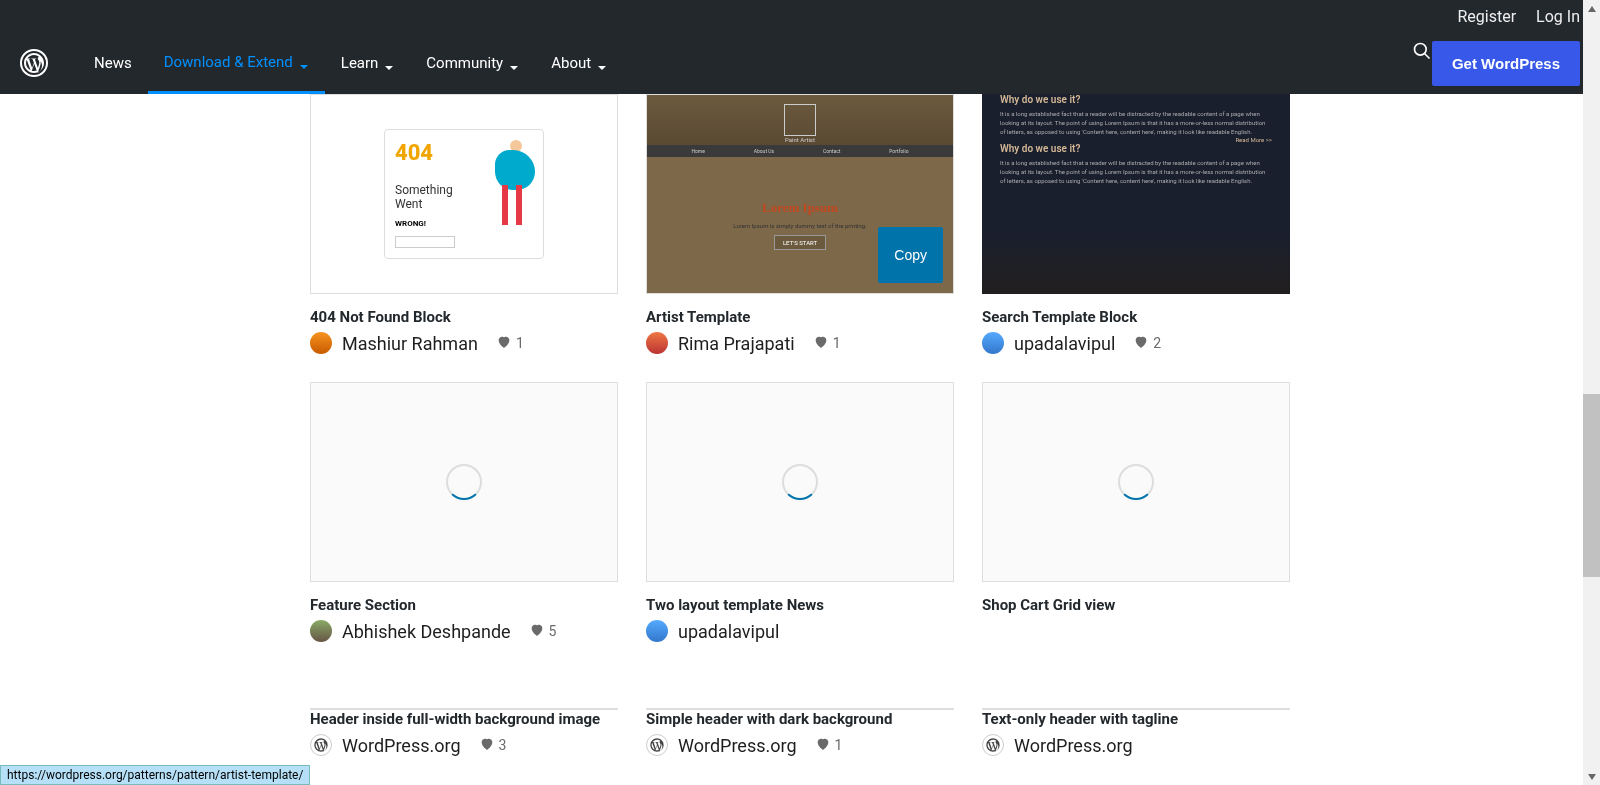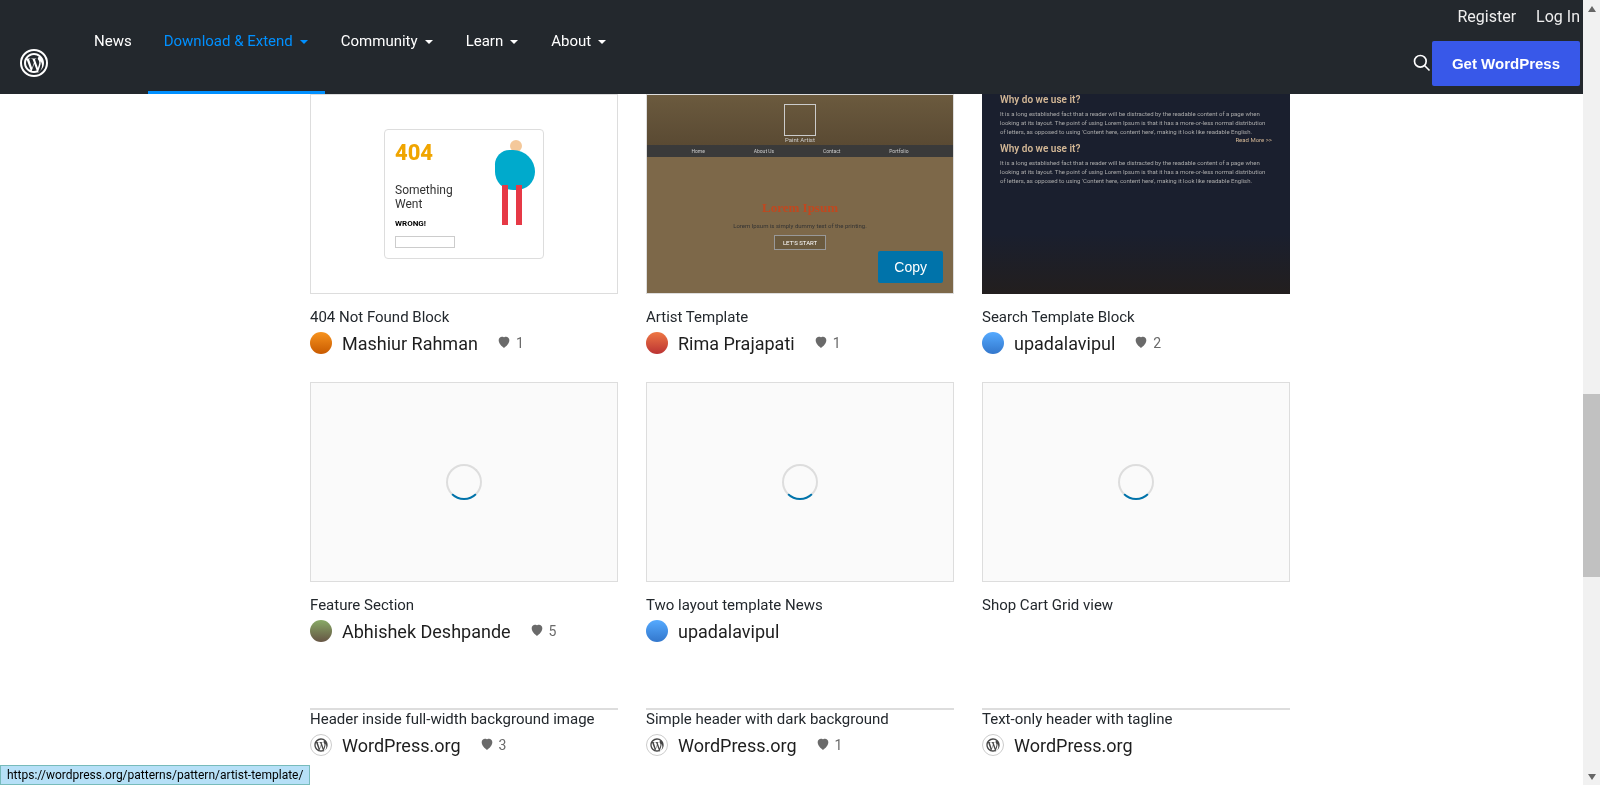--- a/index.html
+++ b/index.html
@@ -7,39 +7,39 @@
 
 
 .topbar { background: #23282d; height: 32px; display: flex; justify-content: flex-end; align-items: center; padding: 0 20px; }
 .topbar a { color: #eee; text-decoration: none; font-size: 16px; margin-left: 20px; }
 
 
 .navbar { background: #23282d; height: 62px; display: flex; align-items: center; padding: 0 20px; }
 .logo { width: 28px; height: 28px; border: 2px solid #fff; border-radius: 50%; display: flex; align-items: center; justify-content: center; color: #fff; font-weight: bold; margin-right: 30px; }
 .logo svg { width: 24px; height: 24px; fill: #fff; }
 .nav-items { display: flex; align-items: center; flex: 1; }
-.nav-item { color: #fff; font-size: 15px; padding: 0 16px; display: flex; cursor: pointer; height: 62px; }
+.nav-item { color: #fff; font-size: 15px; padding: 0 16px; display: flex; align-items: center; cursor: pointer; height: 62px; }
 .nav-item.active { color: #0090ff; border-bottom: 3px solid #0090ff; }
 .chevron { margin-left: 6px; width: 10px; height: 10px; }
 .chevron svg { fill: currentColor; width: 10px; height: 8px; }
-.nav-right { display: flex; align-items: center; }
+.nav-right { display: flex; align-items: flex-start; }
 .search-icon { width: 20px; height: 20px; cursor: pointer; }
 .search-icon svg { stroke: #fff; fill: none; stroke-width: 2; }
 .get-btn { background: #3858e9; color: #fff; border: none; padding: 14px 20px; font-size: 15px; font-weight: 600; border-radius: 2px; cursor: pointer; }
 
 
 .content { max-width: 1000px; margin: 0 auto; padding: 0 10px; }
 .grid { display: grid; grid-template-columns: repeat(3, 1fr); gap: 28px; }
 .card {}
 .thumb { border: 1px solid #ddd; height: 200px; position: relative; display: flex; align-items: center; justify-content: center; overflow: hidden; background: #fafafa; }
 .thumb-flat { border: none; padding: 0 2px; }
 .spinner { width: 36px; height: 36px; border: 2px solid #ddd; border-bottom-color: #0073aa; border-radius: 50%; animation: spin 1s linear infinite; }
 @keyframes spin { to { transform: rotate(360deg); } }
-.copy-btn { position: absolute; bottom: 10px; right: 10px; background: #0073aa; color: #fff; border: none; padding: 8px 16px; font-size: 14px; border-radius: 2px; cursor: pointer; }
-.card-title { font-size: 15px; font-weight: 400; margin-top: 14px; color: #23282d; }
+.copy-btn { position: absolute; bottom: 10px; right: 10px; background: #0073aa; color: #fff; border: none; padding: 20px 16px; font-size: 14px; border-radius: 2px; cursor: pointer; }
+.card-title { font-size: 15px; font-weight: 700; margin-top: 14px; color: #23282d; }
 .card-meta { display: flex; align-items: center; margin-top: 6px; gap: 10px; }
 .avatar { width: 22px; height: 22px; border-radius: 50%; background: linear-gradient(135deg,#f6a,#6af); }
 .avatar.wp { background: #fff; border: 1px solid #ccc; display: flex; align-items: center; justify-content: center; }
 .avatar.wp svg { width: 16px; height: 16px; fill: #464646; }
 .author { font-size: 18px; color: #1e1e1e; }
 .heart { display: flex; align-items: center; gap: 4px; color: #6a6a6a; font-size: 14px; margin-left: 8px; }
 .heart svg { width: 16px; height: 16px; fill: #6a6a6a; }
 
 
 .t404 { background: #fff; display: flex; align-items: center; justify-content: center; }
@@ -118,27 +118,27 @@
       <div class="nav-item">
         <span>News</span>
       </div>
       <div class="nav-item active">
         <span>Download &amp; Extend</span>
         <span class="chevron"><svg viewBox="0 0 10 8">
             <path d="M1 2 L5 6 L9 2 Z"></path>
           </svg></span>
       </div>
       <div class="nav-item">
-        <span>Community</span>
+        <span>Learn</span>
         <span class="chevron"><svg viewBox="0 0 10 8">
             <path d="M1 2 L5 6 L9 2 Z"></path>
           </svg></span>
       </div>
       <div class="nav-item">
-        <span>Learn</span>
+        <span>Community</span>
         <span class="chevron"><svg viewBox="0 0 10 8">
             <path d="M1 2 L5 6 L9 2 Z"></path>
           </svg></span>
       </div>
       <div class="nav-item">
         <span>About</span>
         <span class="chevron"><svg viewBox="0 0 10 8">
             <path d="M1 2 L5 6 L9 2 Z"></path>
           </svg></span>
       </div>

